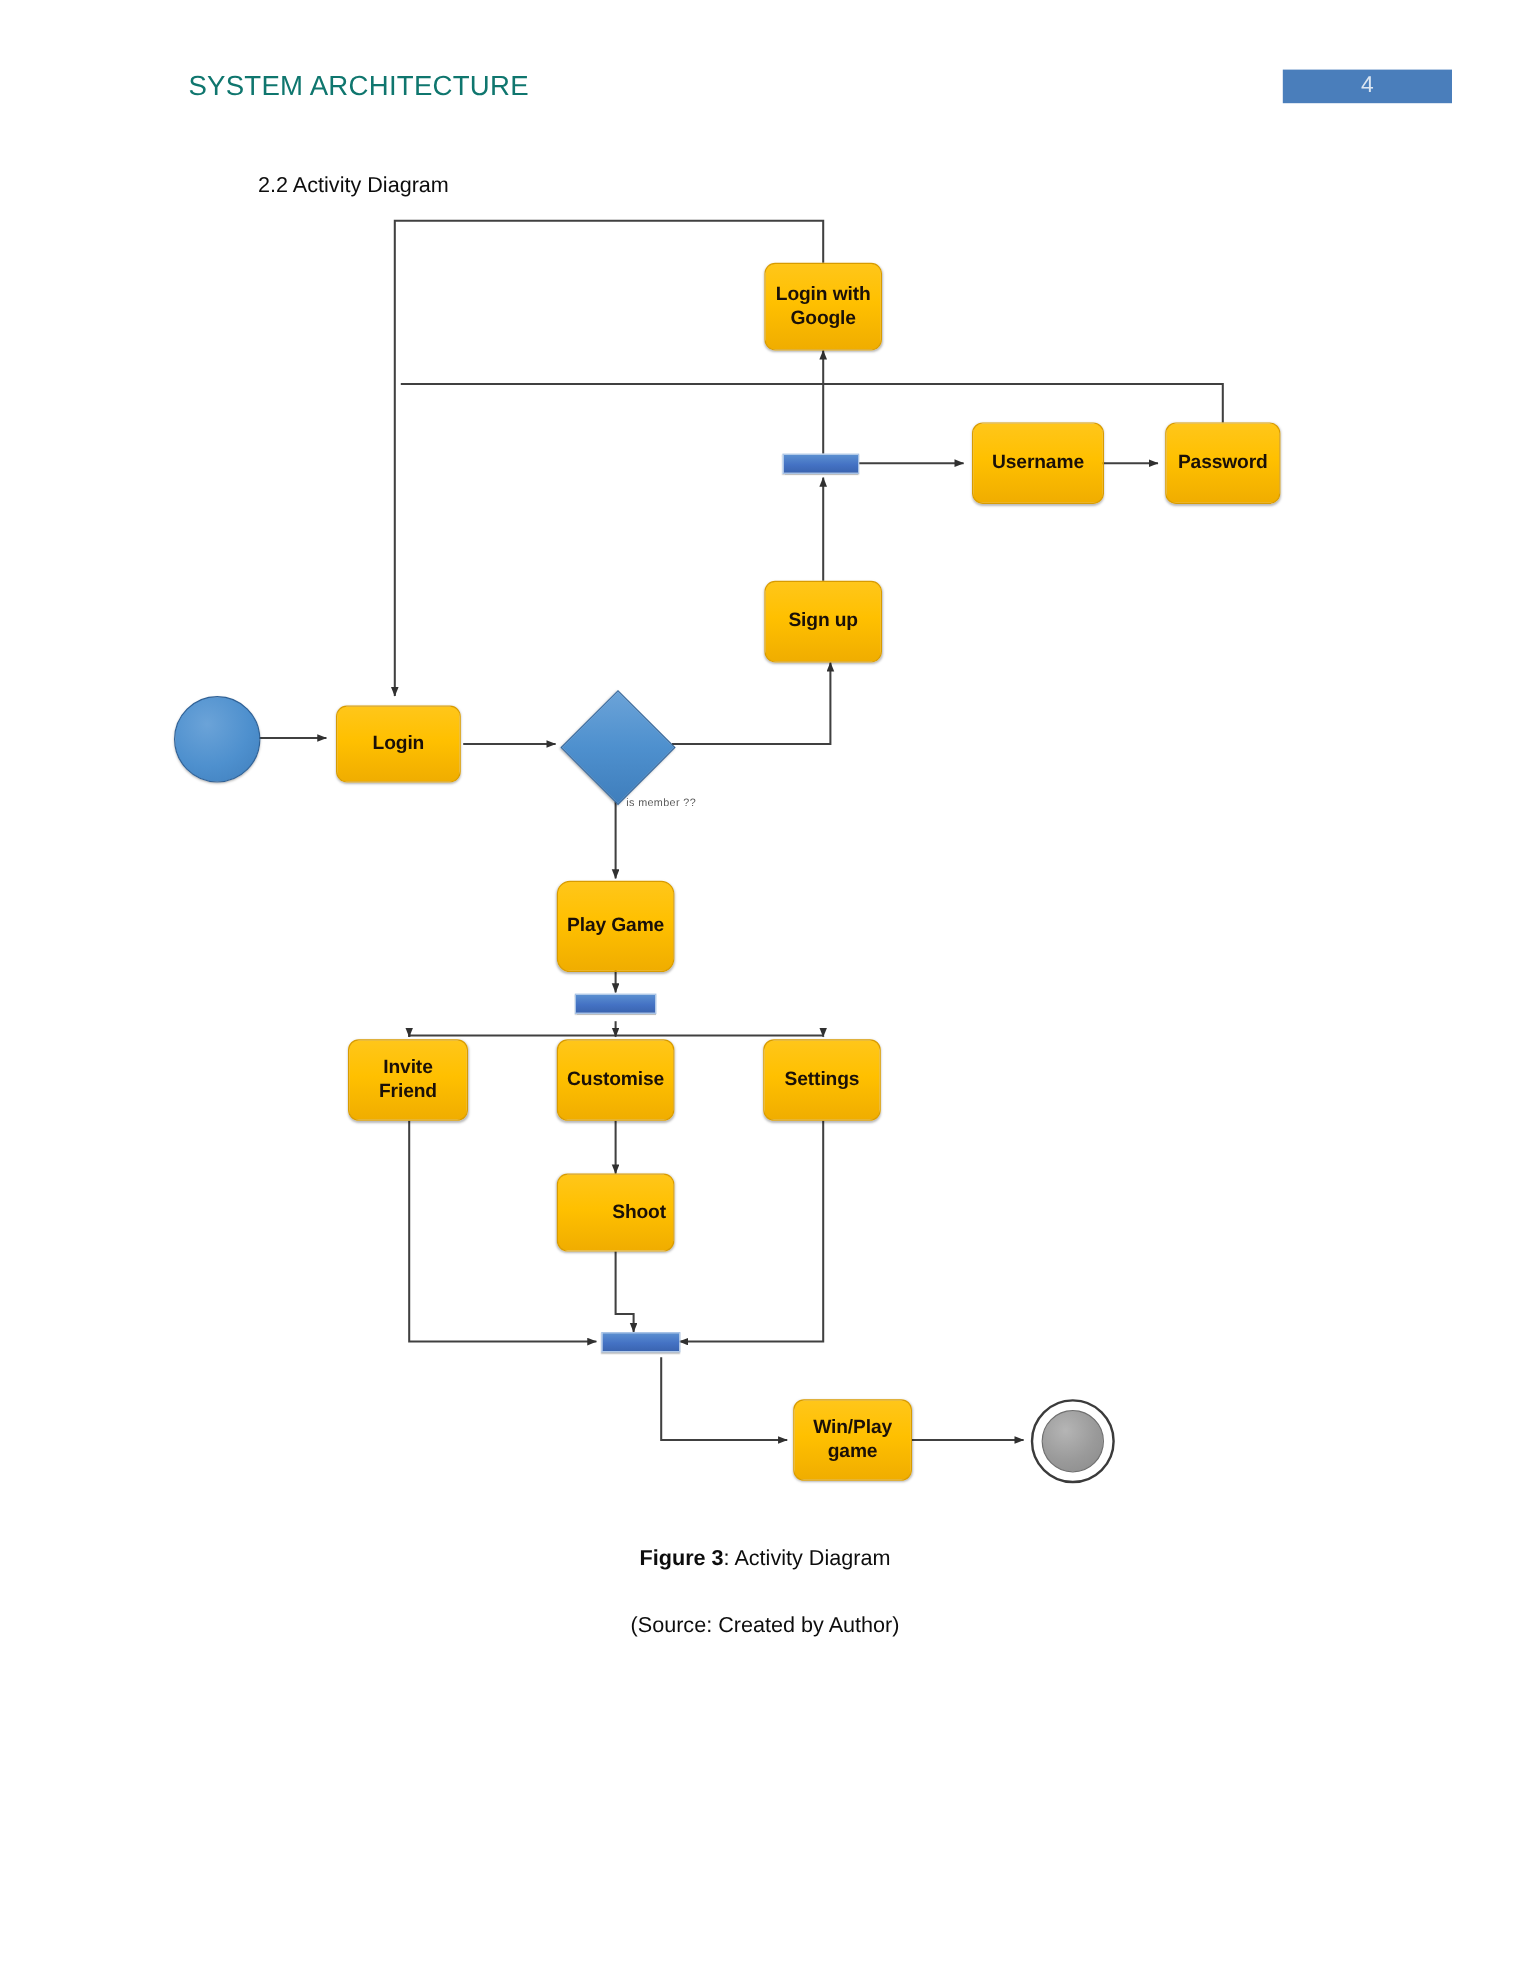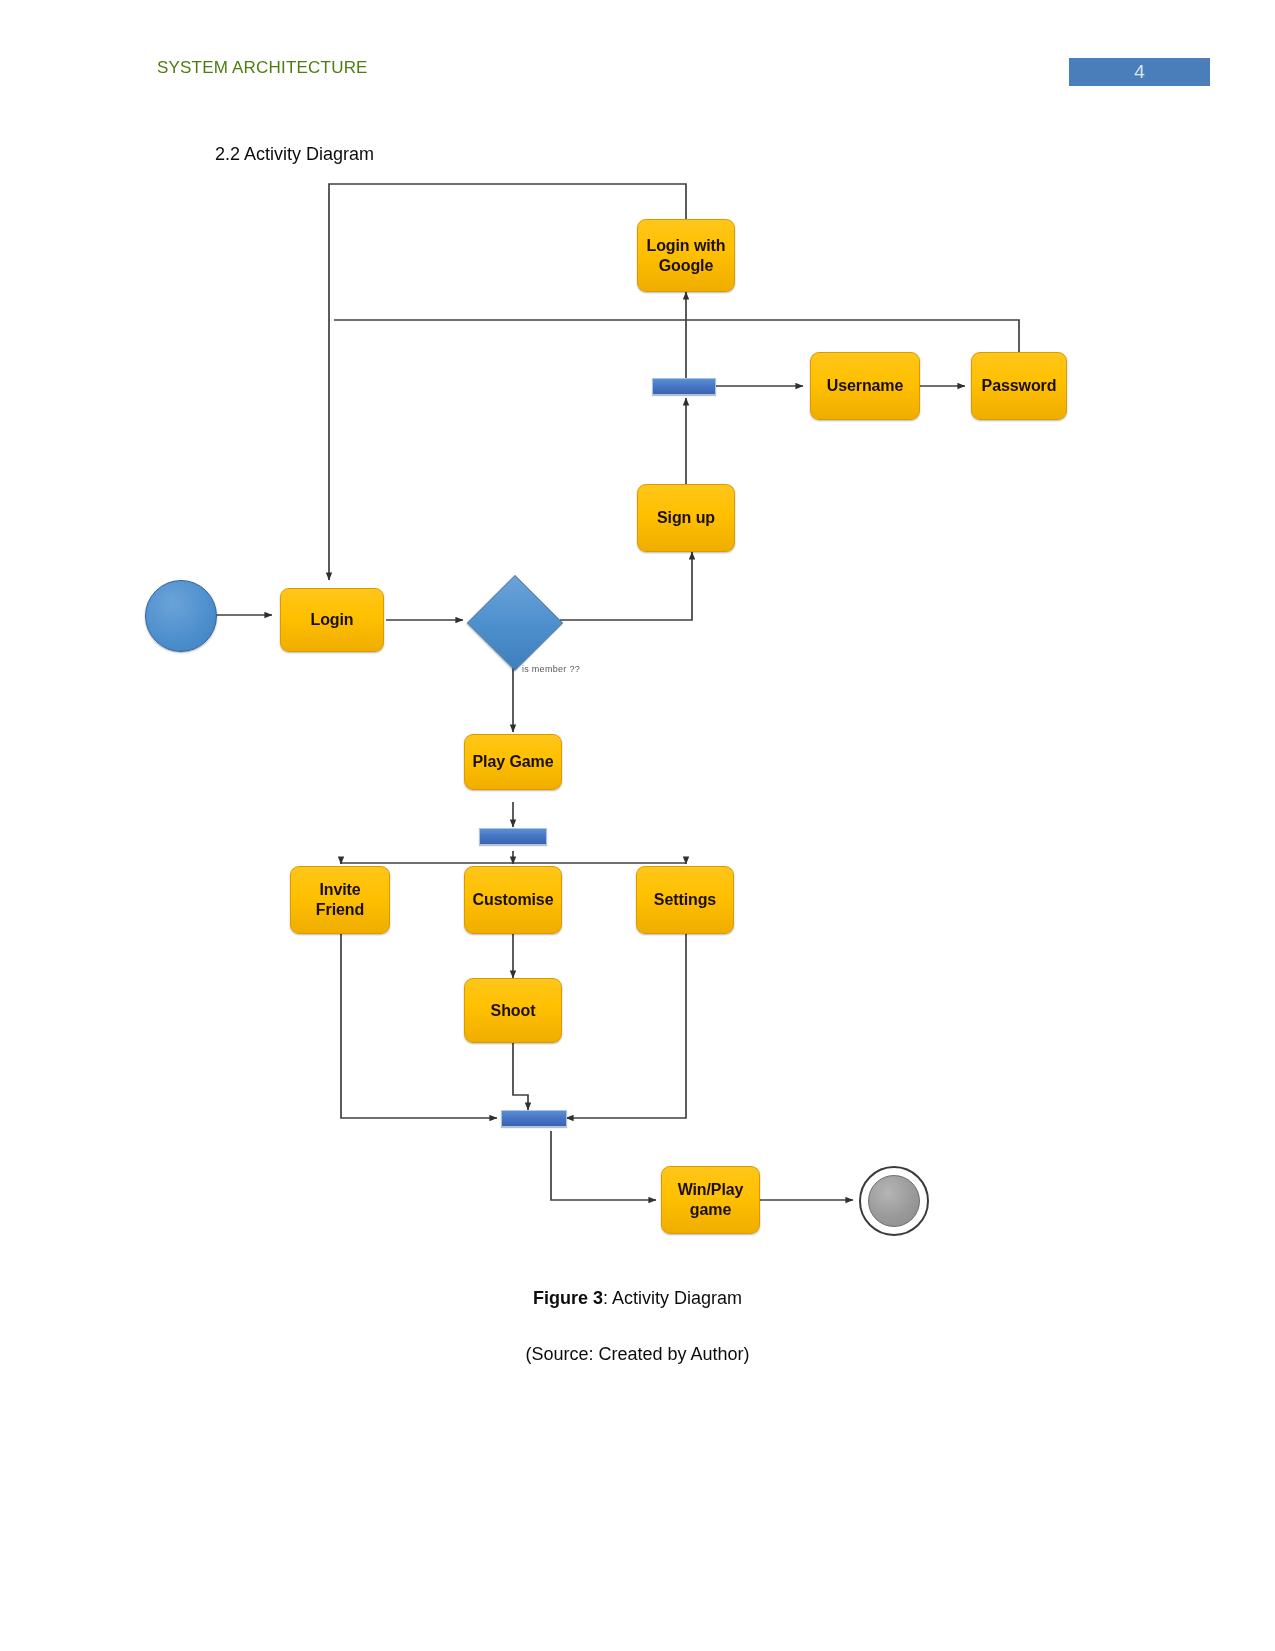--- a/index.html
+++ b/index.html
@@ -20,23 +20,23 @@
   #doc-header {
     position: absolute;
     left: 0; top: 0;
     width: 1275px;
     height: 110px;
   }
   #header-title {
     position: absolute;
     left: 157px;
     top: 58px;
-    font-size: 17px;
+    font-size: 23px;
     letter-spacing: 0.2px;
-    color: #4d7c0f;
+    color: #0f766e;
     white-space: nowrap;
   }
   #page-number-badge {
     position: absolute;
     left: 1069px;
     top: 58px;
     width: 141px;
     height: 28px;
     background: #4a7ebb;
     color: #dce6f2;
@@ -268,39 +268,39 @@
 
   <div class="node" style="left:971px; top:352px; width:96px; height:68px;">
     <span>Password</span>
   </div>
 
   <div class="node" style="left:637px; top:219px; width:98px; height:73px;">
     <span>Login with
 Google</span>
   </div>
 
-  <div class="node" style="left:464px; top:734px; width:98px; height:56px;">
+  <div class="node" style="left:464px; top:734px; width:98px; height:76px;border-radius:11px;">
     <span>Play Game</span>
   </div>
 
   <div class="bar" style="left:479px; top:828px; width:68px; height:17px;"></div>
 
   <div class="node" style="left:290px; top:866px; width:100px; height:68px;">
     <span>Invite Friend</span>
   </div>
 
   <div class="node" style="left:464px; top:866px; width:98px; height:68px;">
     <span>Customise</span>
   </div>
 
   <div class="node" style="left:636px; top:866px; width:98px; height:68px;">
     <span>Settings</span>
   </div>
 
-  <div class="node" style="left:464px; top:978px; width:98px; height:65px;">
+  <div class="node" style="left:464px; top:978px; width:98px; height:65px;justify-content:flex-end;">
     <span>Shoot</span>
   </div>
 
   <div class="bar" style="left:501px; top:1110px; width:66px; height:17px;"></div>
 
   <div class="node" style="left:661px; top:1166px; width:99px; height:68px;">
     <span>Win/Play
 game</span>
   </div>
 

